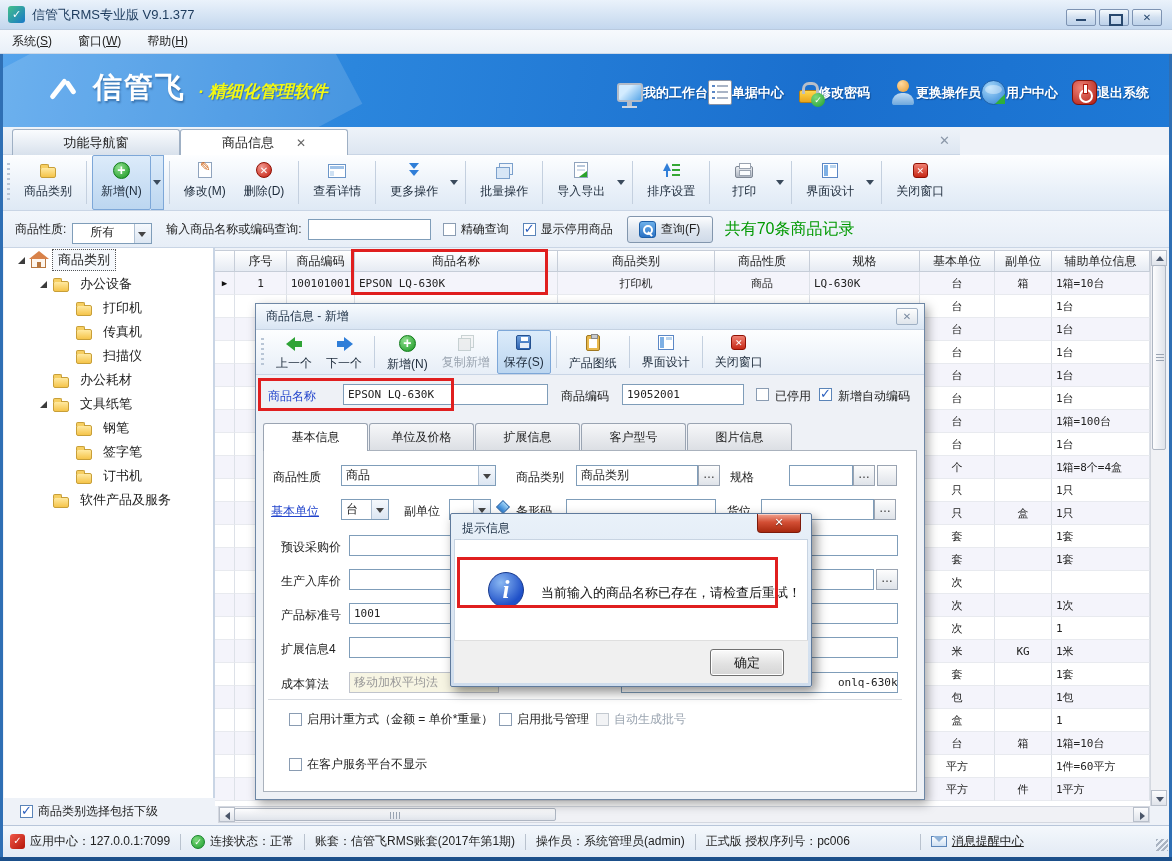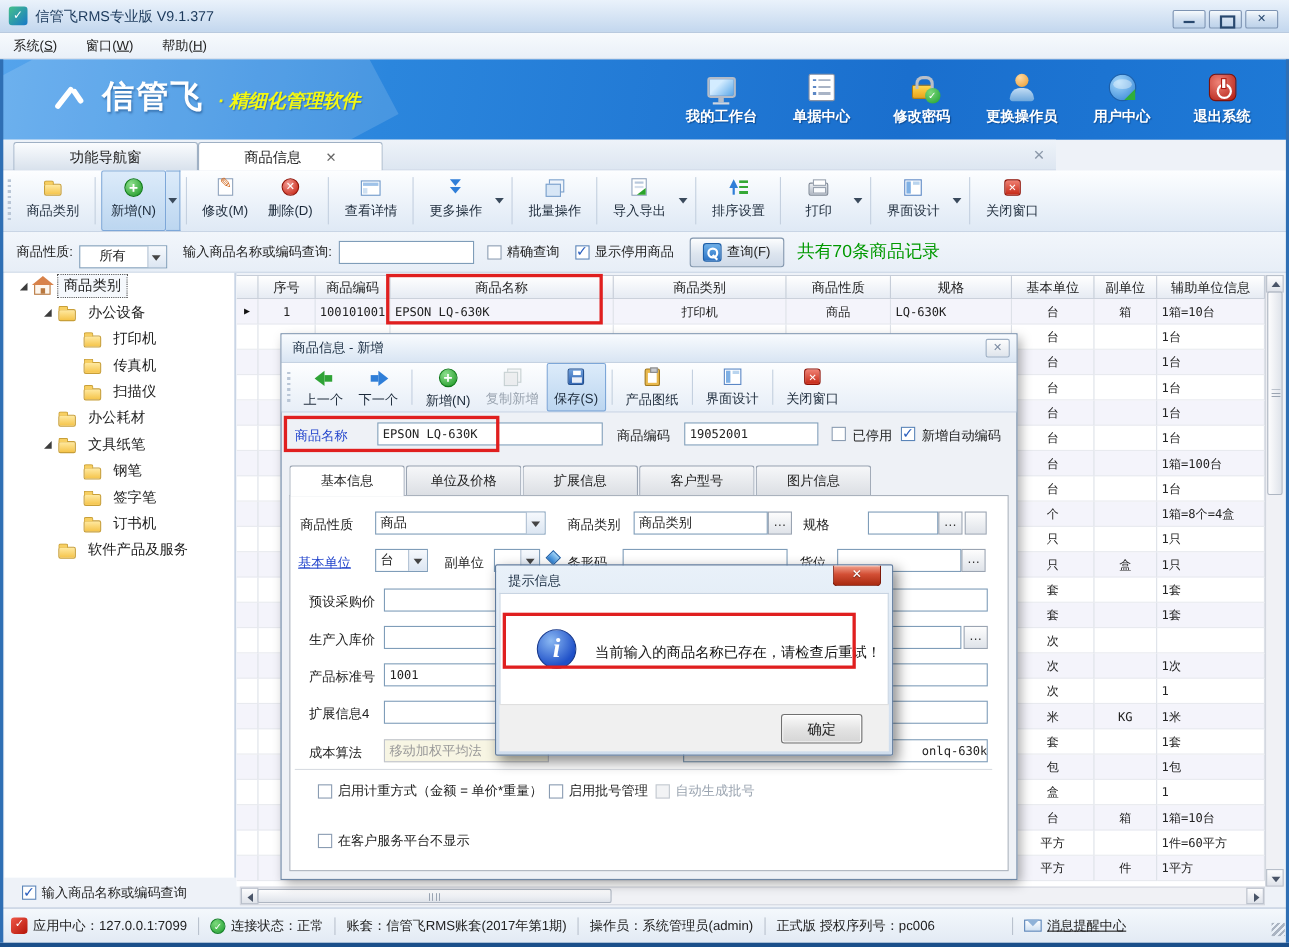--- a/index.html
+++ b/index.html
@@ -26,21 +26,21 @@
   
   .banner{position:absolute;left:0;top:54px;width:1172px;height:73px;background:linear-gradient(100deg,#55a4ec 0%,#2b86dd 30%,#1a6fce 70%,#1e79d6 100%);overflow:hidden}
   .banner::before{content:"";position:absolute;left:-80px;top:-40px;width:420px;height:200px;background:rgba(255,255,255,.14);transform:rotate(-28deg)}
   .logo{position:absolute;left:48px;top:14px;display:flex;align-items:center}
   .logoic{width:36px;height:36px;position:relative;margin-right:9px}
   .logoic::before{content:"";position:absolute;left:8px;top:7px;width:5px;height:24px;background:#fff;border-radius:3px;transform:rotate(38deg)}
   .logoic::after{content:"";position:absolute;left:20px;top:10px;width:5px;height:15px;background:#fff;border-radius:3px;transform:rotate(-34deg)}
   .logotxt{color:#fff;font-size:29px;font-weight:700;letter-spacing:2px;text-shadow:1px 2px 2px rgba(0,40,90,.4)}
   .slogan{color:#f3f812;font-size:17px;font-weight:700;font-style:italic;margin-left:12px;margin-top:6px;text-shadow:1px 1px 1px rgba(0,40,90,.35)}
   .bbtns{position:absolute;right:22px;top:8px;display:flex;gap:13px}
-  .bbtn{width:78px;height:58px;display:flex;flex-direction:column;align-items:center;justify-content:flex-start;cursor:pointer}
+  .bbtn{width:78px;height:58px;display:flex;flex-direction:row;align-items:center;justify-content:flex-start;cursor:pointer}
   .bico{height:30px;display:flex;align-items:center;justify-content:center;margin-top:2px}
   .blbl{color:#fff;font-size:13px;font-weight:700;margin-top:3px;text-shadow:1px 1px 1px rgba(0,40,90,.5);white-space:nowrap}
 
   .b-mon{width:26px;height:19px;border:2px solid #b3bcc9;border-radius:3px;background:linear-gradient(135deg,#d3ecff 35%,#58a6e8);position:relative}
   .b-mon::before{content:"";position:absolute;left:8px;top:17px;width:5px;height:4px;background:#b3bcc9}
   .b-mon::after{content:"";position:absolute;left:3px;top:21px;width:15px;height:2px;background:#cfd6e0}
   .b-doc{width:24px;height:25px;background:#fff;border:1px solid #8a93a5;border-radius:2px;position:relative}
   .b-doc::before{content:"";position:absolute;top:4px;left:8px;right:3px;height:16px;background:repeating-linear-gradient(#a9b4c6 0 2px,transparent 2px 6px)}
   .b-doc::after{content:"";position:absolute;top:4px;left:3px;width:3px;height:16px;background:repeating-linear-gradient(#5b87c5 0 2px,transparent 2px 6px)}
   .b-lock{width:19px;height:13px;background:linear-gradient(#ffd84f,#eaa41b);border:1px solid #b07f18;border-radius:2px;position:relative;margin-top:9px}
@@ -475,21 +475,21 @@
         <span class="tlabel">订书机</span>
       </div>
     <div class="trow lv1">
         <span class="txspace"></span>
         <span class="i-folder tfold"></span>
         <span class="tlabel">软件产品及服务</span>
       </div>
   </div>
   <div class="treecb">
     <span class="cb ck"></span>
-    <span class="cbl">输入商品名称或编码查询</span>
+    <span class="cbl">商品类别选择包括下级</span>
   </div>
 
   <div class="tablearea">
     <div class="tr thr">
       <div class="th"></div>
       <div class="th">序号</div>
       <div class="th">商品编码</div>
       <div class="th">商品名称</div>
       <div class="th">商品类别</div>
       <div class="th">商品性质</div>

